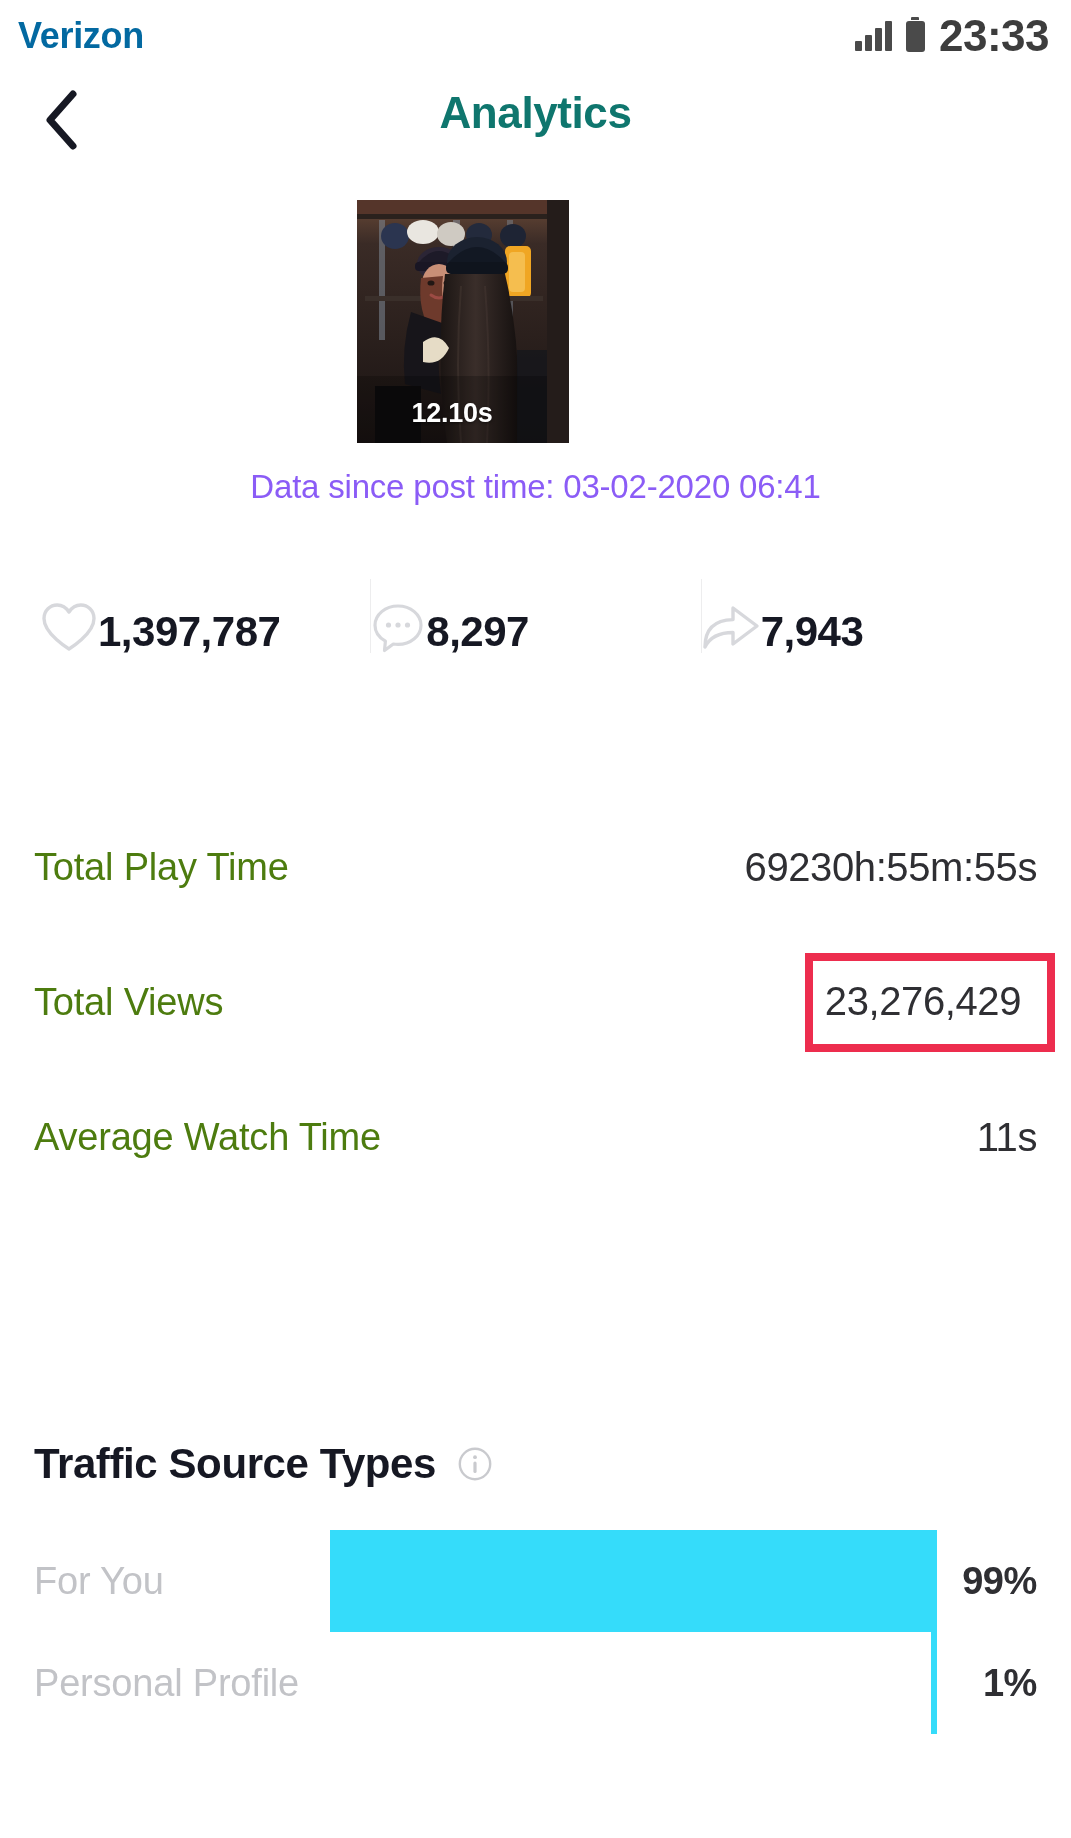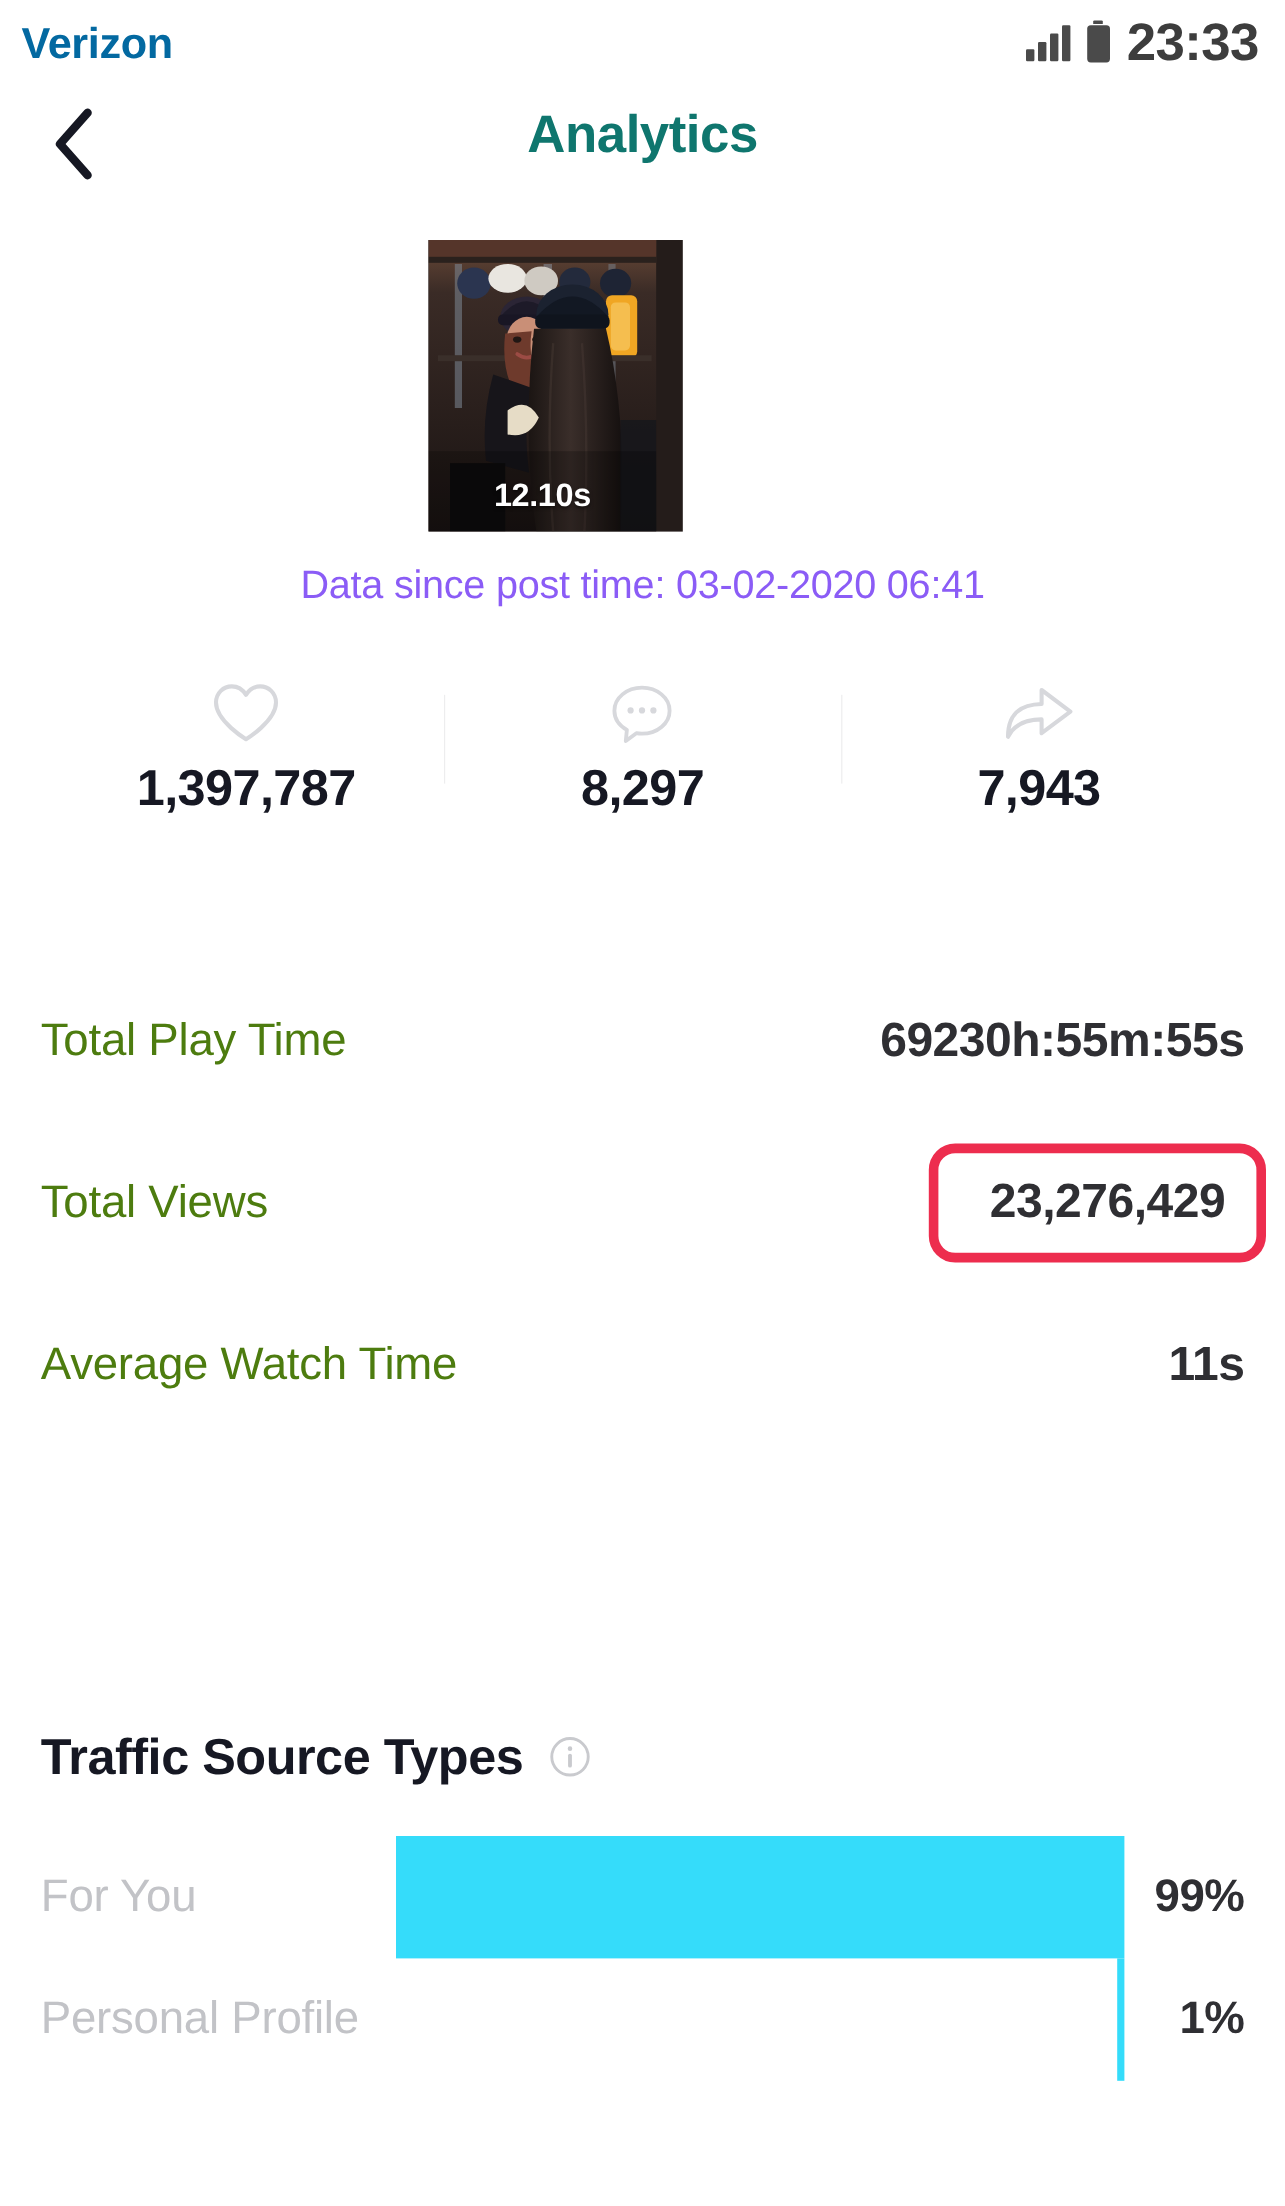--- a/index.html
+++ b/index.html
@@ -149,21 +149,21 @@
     left: 40px;
     top: 565px;
     width: 991px;
     height: 125px;
     display: flex;
   }
   .stat {
     flex: 1 1 0;
     position: relative;
     display: flex;
-    flex-direction: column;
+    flex-direction: row;
     align-items: center;
   }
   .stat + .stat::before {
     content: "";
     position: absolute;
     left: 0; top: 14px;
     width: 1px; height: 74px;
     background: #ededee;
   }
   .stat-icon {
@@ -195,33 +195,32 @@
     align-items: center;
     justify-content: space-between;
   }
   .metric-label {
     font-size: 38px;
     color: #4d7c0f;
     letter-spacing: -0.2px;
   }
   .metric-value {
     font-size: 40px;
-    font-weight: 700;
+    font-weight: 400;
     color: #2f2f33;
     letter-spacing: -0.4px;
   }
   .metric.highlight .metric-value {
     outline: 8px solid var(--hl, #ed2d4e);
     outline-offset: 0;
-    padding: 18px 26px 20px 43px;
+    padding: 18px 26px 20px 12px;
     margin-right: -10px;
     background: #ffffff;
     position: relative;
     z-index: 2;
-    border-radius: 14px;
   }
 
   
   .traffic-head {
     position: absolute;
     left: 34px;
     top: 1440px;
     display: flex;
     align-items: center;
     gap: 22px;

